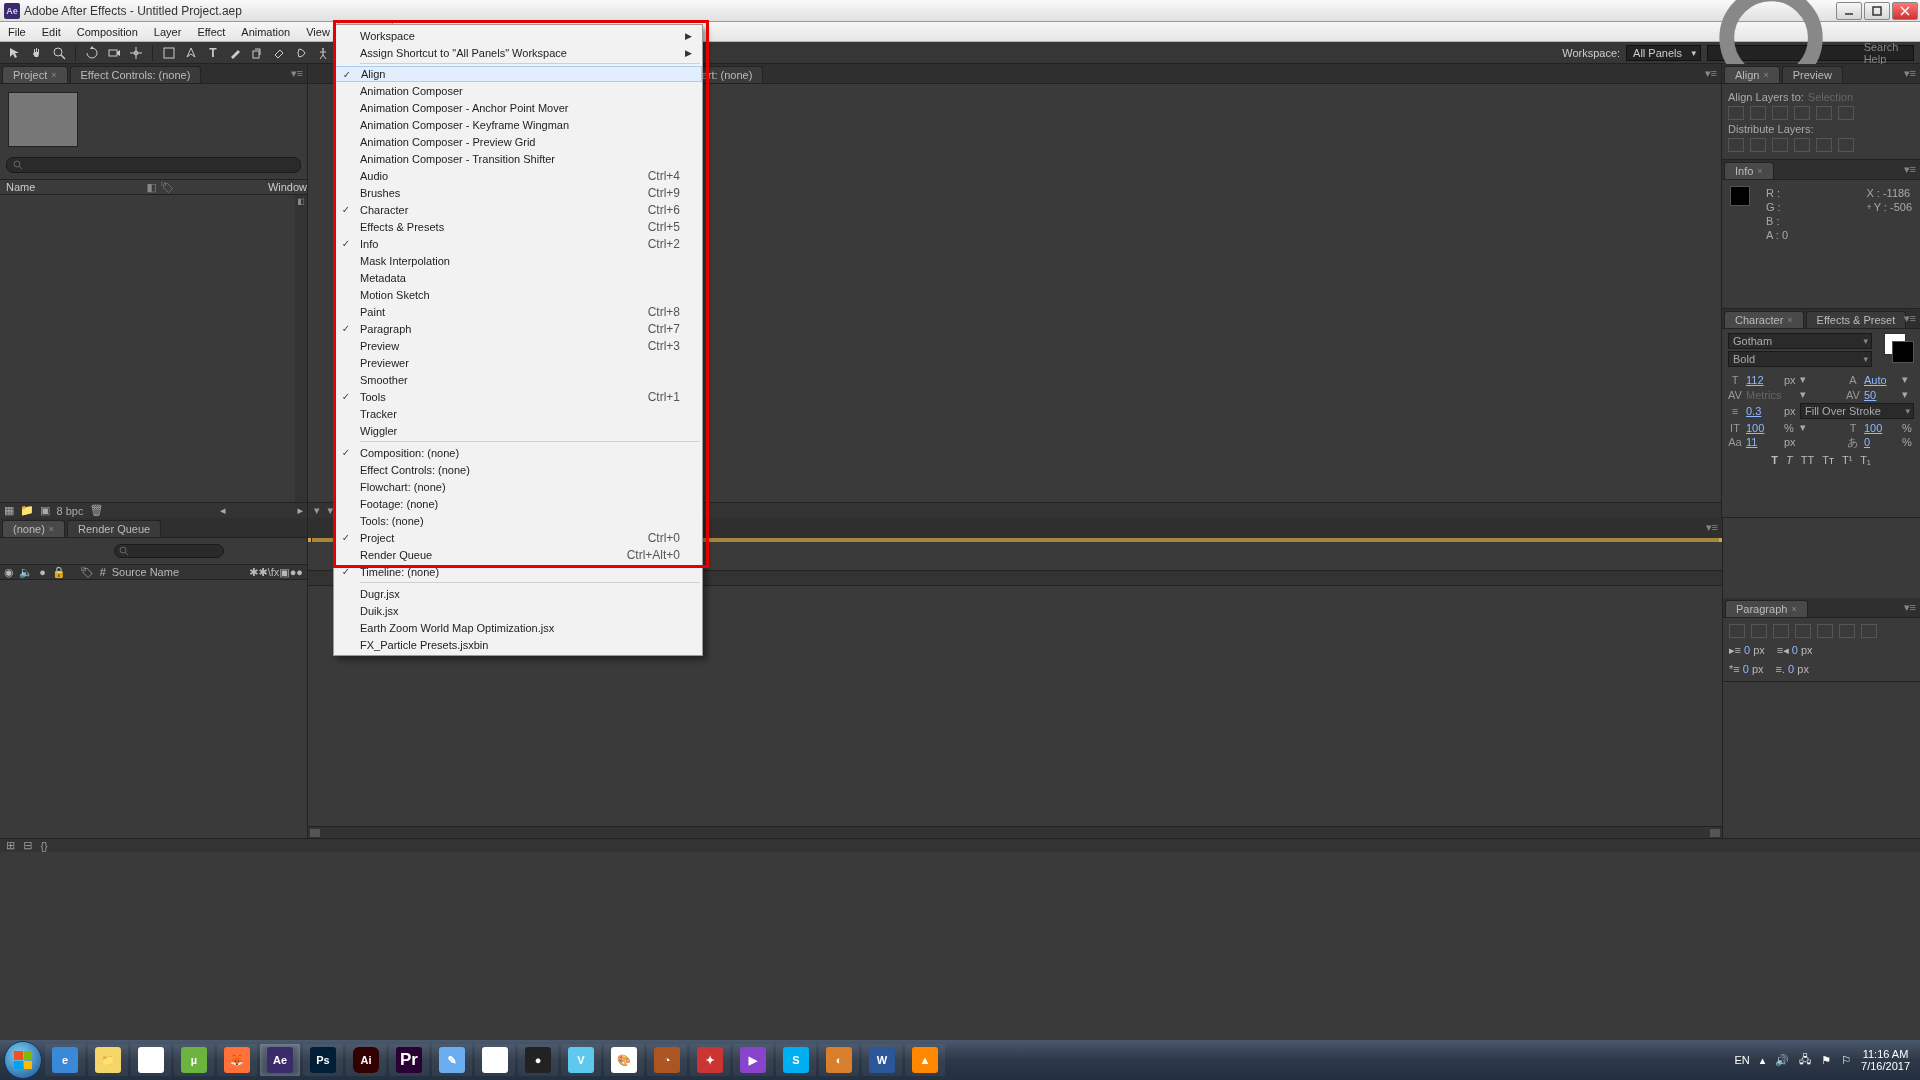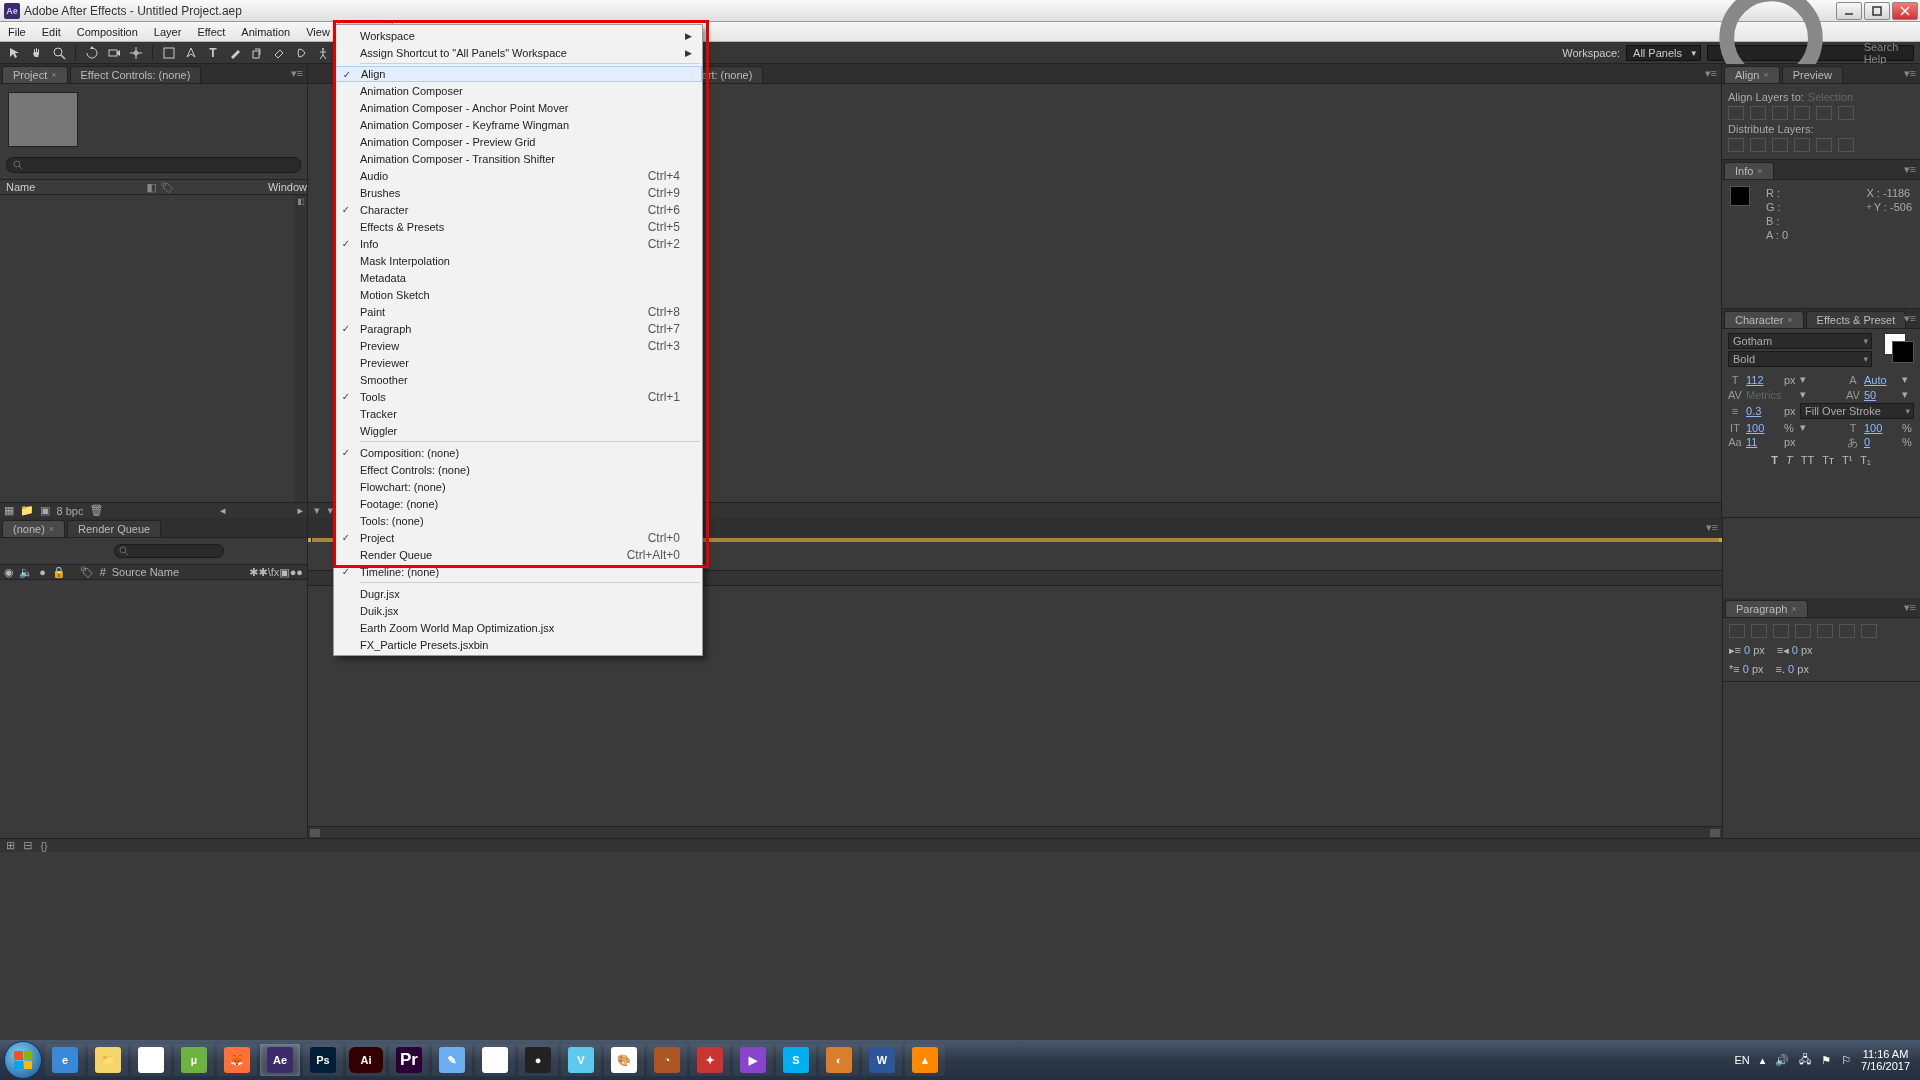--- a/index.html
+++ b/index.html
@@ -797,21 +797,21 @@
       <div class="tbicon">
         <div style="width: 26px; height: 26px; border-radius: 3px; background: rgb(255, 113, 57); display: flex; align-items: center; justify-content: center; color: rgb(255, 255, 255); font-size: 11px; font-weight: bold;">🦊</div>
       </div>
       <div class="tbicon glow">
         <div style="width: 26px; height: 26px; border-radius: 3px; background: rgb(59, 43, 107); display: flex; align-items: center; justify-content: center; color: rgb(255, 255, 255); font-size: 11px; font-weight: bold;">Ae</div>
       </div>
       <div class="tbicon">
         <div style="width: 26px; height: 26px; border-radius: 3px; background: rgb(0, 30, 54); display: flex; align-items: center; justify-content: center; color: rgb(255, 255, 255); font-size: 11px; font-weight: bold;">Ps</div>
       </div>
       <div class="tbicon">
-        <div style="width: 34px; height: 26px; border-radius: 6px; background: rgb(51, 0, 0); display: flex; align-items: center; justify-content: center; color: rgb(255, 255, 255); font-size: 11px; font-weight: bold;">Ai</div>
+        <div style="width: 26px; height: 26px; border-radius: 6px; background: rgb(51, 0, 0); display: flex; align-items: center; justify-content: center; color: rgb(255, 255, 255); font-size: 11px; font-weight: bold;">Ai</div>
       </div>
       <div class="tbicon">
         <div style="width: 26px; height: 26px; border-radius: 3px; background: rgb(42, 0, 52); display: flex; align-items: center; justify-content: center; color: rgb(255, 255, 255); font-size: 17px; font-weight: bold;">Pr</div>
       </div>
       <div class="tbicon">
         <div style="width: 26px; height: 26px; border-radius: 3px; background: rgb(107, 174, 240); display: flex; align-items: center; justify-content: center; color: rgb(255, 255, 255); font-size: 11px; font-weight: bold;">✎</div>
       </div>
       <div class="tbicon">
         <div style="width: 26px; height: 26px; border-radius: 3px; background: rgb(255, 255, 255); display: flex; align-items: center; justify-content: center; color: rgb(255, 255, 255); font-size: 11px; font-weight: bold;">▶</div>
       </div>

